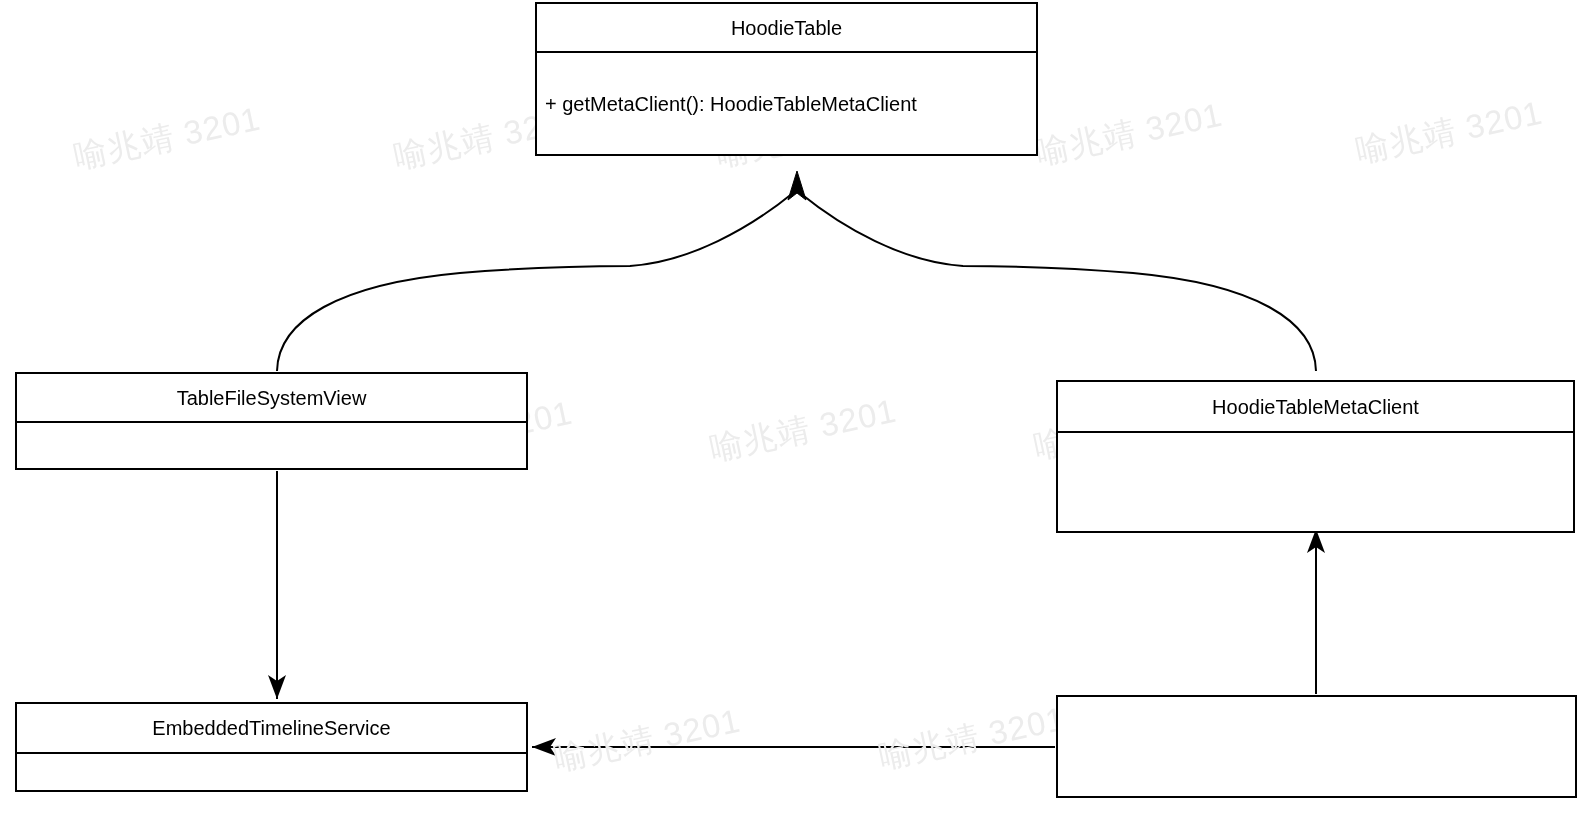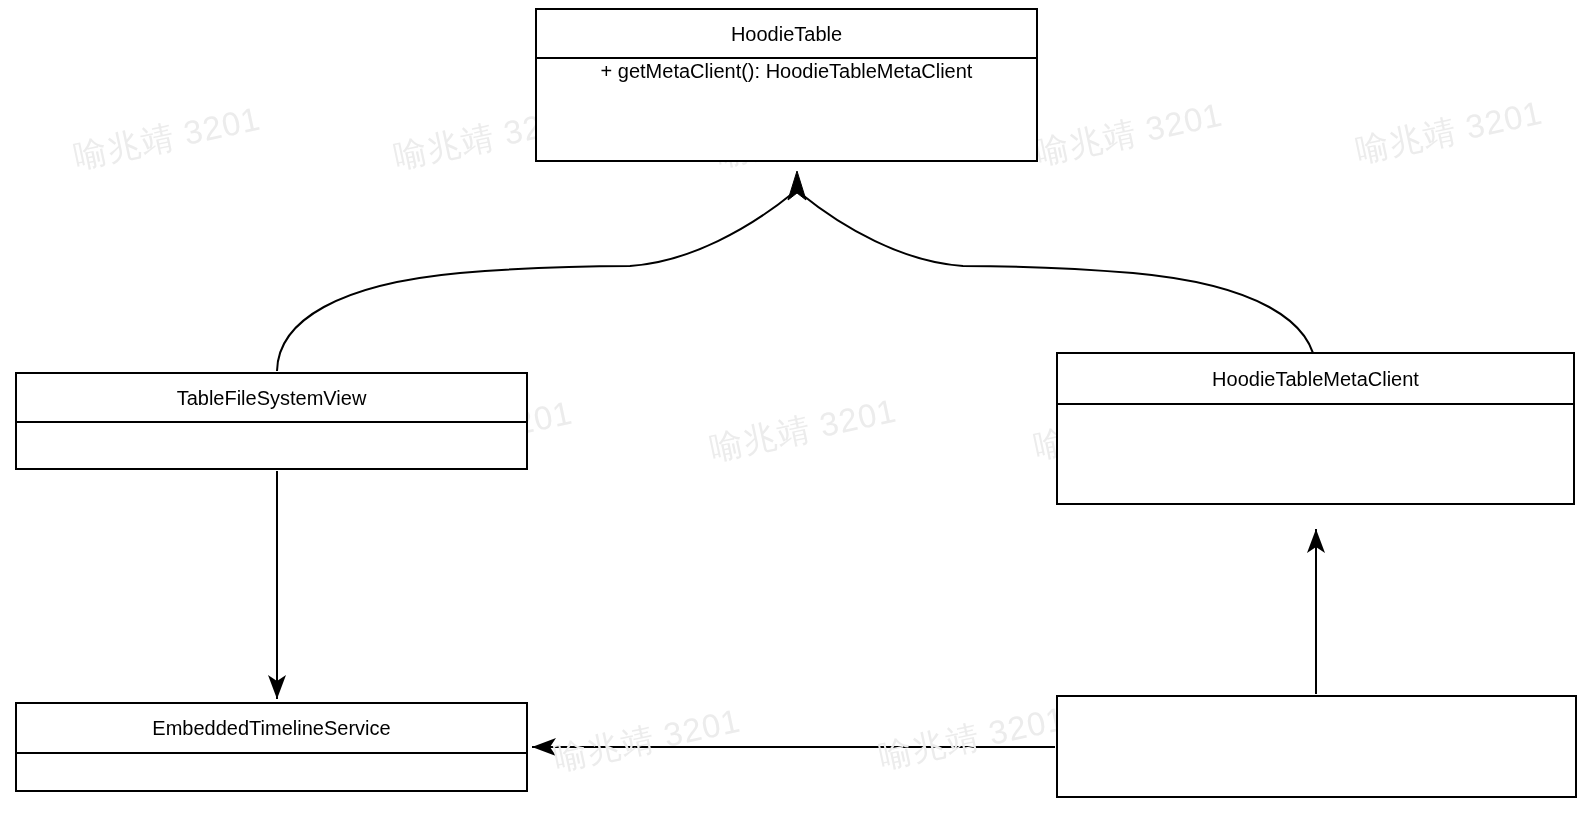--- a/index.html
+++ b/index.html
@@ -26,24 +26,24 @@
     display: flex;
     align-items: center;
     justify-content: center;
     font-size: 20px;
     line-height: 24px;
     flex: 0 0 auto;
   }
   .uml-methods {
     flex: 1 1 auto;
     display: flex;
-    flex-direction: row;
+    flex-direction: column;
     justify-content: center;
     gap: 27px;
-    padding: 0 28px;
+    padding: 0 8px;
   }
   .uml-method {
     font-size: 20px;
     line-height: 24px;
     white-space: nowrap;
   }
   .wm {
     position: absolute;
     font-size: 33px;
     letter-spacing: 1px;
@@ -87,33 +87,33 @@
   <div class="wm" style="left:706px; top:428px;">喻兆靖 3201</div>
   <div class="wm" style="left:1030px;top:426px;">喻兆靖 3201</div>
   <div class="wm" style="left:1354px;top:424px;">喻兆靖 3201</div>
 
   <div class="wm" style="left:225px; top:742px;">喻兆靖 3201</div>
   <div class="wm" style="left:550px; top:738px;">喻兆靖 3201</div>
   <div class="wm" style="left:875px; top:736px;">喻兆靖 3201</div>
   <div class="wm" style="left:1145px;top:748px;">喻兆靖 3201</div>
   <div class="wm" style="left:1345px;top:758px;">喻兆靖 3201</div>
 
-  <div class="uml-class" style="left:535px; top:8px; width:503px; height:154px;">
+  <div class="uml-class" style="left:535px; top:2px; width:503px; height:154px;">
     <div class="uml-title" style="height:49px;">HoodieTable</div>
     <div class="uml-methods">
       <div class="uml-method">+ getMetaClient(): HoodieTableMetaClient</div>
     </div>
   </div>
 
   <div class="uml-class" style="left:15px; top:372px; width:513px; height:98px;">
     <div class="uml-title" style="height:49px;">TableFileSystemView</div>
     <div class="uml-methods"></div>
   </div>
 
-  <div class="uml-class" style="left:1056px; top:352px; width:519px; height:153px;">
+  <div class="uml-class" style="left:1056px; top:380px; width:519px; height:153px;">
     <div class="uml-title" style="height:51px;">HoodieTableMetaClient</div>
     <div class="uml-methods">
     </div>
   </div>
 
   <div class="uml-class" style="left:15px; top:702px; width:513px; height:90px;gap:44px;">
     <div class="uml-title" style="height:50px;">EmbeddedTimelineService</div>
     <div class="uml-methods"></div>
   </div>
 

